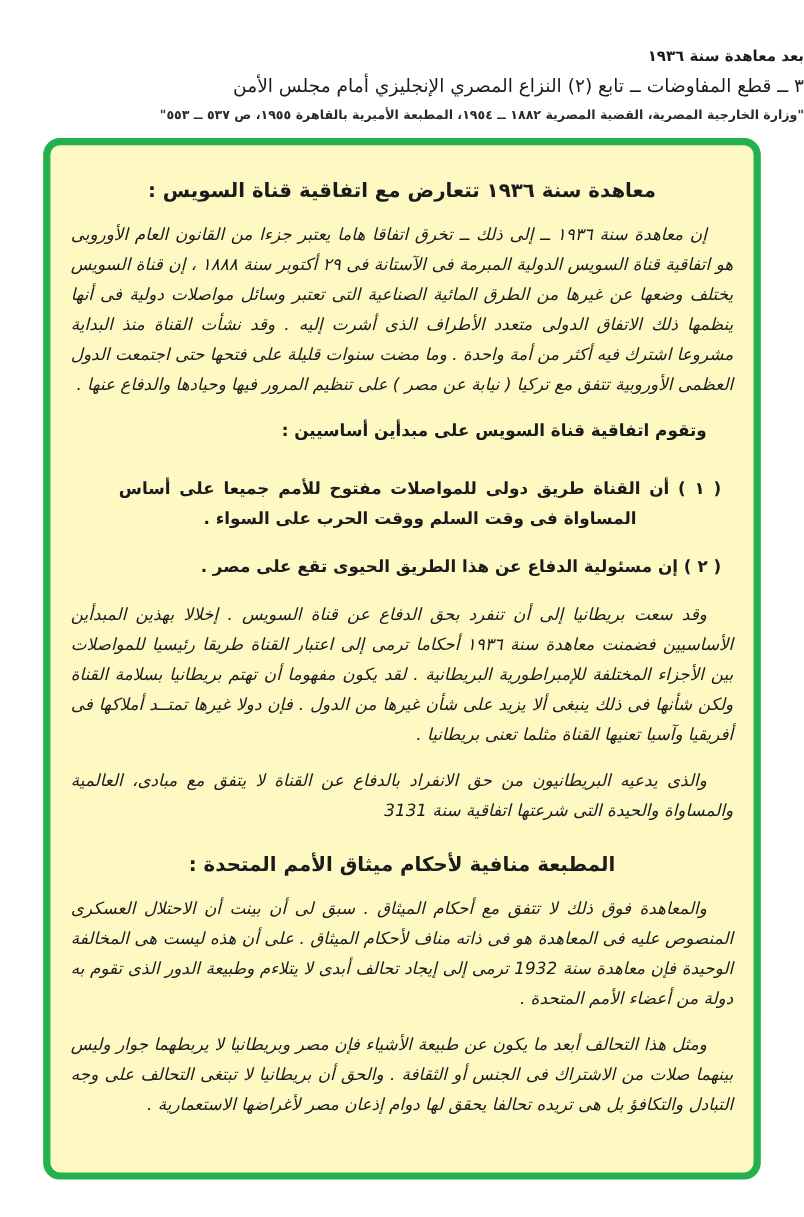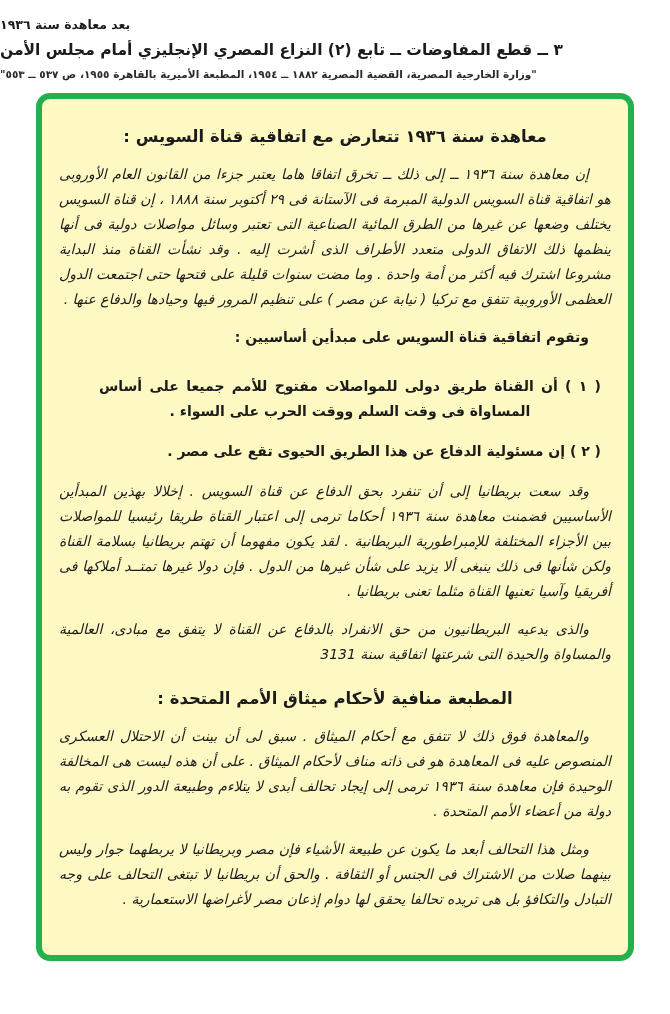--- a/index.html
+++ b/index.html
@@ -13,32 +13,32 @@
     position: relative;
     width: 670px;
     height: 1014px;
     margin: 0 auto;
     background: #ffffff;
     overflow: hidden;
     direction: rtl;
   }
   
   .header {
-    padding-top: 17px;
-    text-align: left;
+    padding-top: 39px;
+    text-align: right;
   }
   .h-line1 {
     font-size: 12.5px;
     font-weight: bold;
     letter-spacing: 0.5px;
     margin-bottom: 9px;
   }
   .h-line2 {
     font-size: 15.5px;
-    font-weight: bold;
+    font-weight: normal;
     margin-bottom: 9px;
   }
   .h-line3 {
     font-size: 10.5px;
     font-weight: bold;
     color: #2a2a2a;
   }
   
   .green-box {
     width: 598px;
@@ -108,19 +108,19 @@
     <p class="list-item">( ١ ) أن القناة طريق دولى للمواصلات مفتوح للأمم جميعا على أساس المساواة فى وقت السلم ووقت الحرب على السواء .</p>
 
     <p class="list-item single">( ٢ ) إن مسئولية الدفاع عن هذا الطريق الحيوى تقع على مصر .</p>
 
     <p class="body">وقد سعت بريطانيا إلى أن تنفرد بحق الدفاع عن قناة السويس . إخلالا بهذين المبدأين الأساسيين فضمنت معاهدة سنة ١٩٣٦ أحكاما ترمى إلى اعتبار القناة طريقا رئيسيا للمواصلات بين الأجزاء المختلفة للإمبراطورية البريطانية . لقد يكون مفهوما أن تهتم بريطانيا بسلامة القناة ولكن شأنها فى ذلك ينبغى ألا يزيد على شأن غيرها من الدول . فإن دولا غيرها تمتــد أملاكها فى أفريقيا وآسيا تعنيها القناة مثلما تعنى بريطانيا .</p>
 
     <p class="body">والذى يدعيه البريطانيون من حق الانفراد بالدفاع عن القناة لا يتفق مع مبادى، العالمية والمساواة والحيدة التى شرعتها اتفاقية سنة 3131</p>
 
     <h2 class="sec-heading second">المطبعة منافية لأحكام ميثاق الأمم المتحدة :</h2>
 
-    <p class="body">والمعاهدة فوق ذلك لا تتفق مع أحكام الميثاق . سبق لى أن بينت أن الاحتلال العسكرى المنصوص عليه فى المعاهدة هو فى ذاته مناف لأحكام الميثاق . على أن هذه ليست هى المخالفة الوحيدة فإن معاهدة سنة ١٩٣٦ ترمى إلى إيجاد تحالف أبدى لا يتلاءم وطبيعة الدور الذى تقوم به دولة من أعضاء الأمم المتحدة .</p>
+    <p class="body">والمعاهدة فوق ذلك لا تتفق مع أحكام الميثاق . سبق لى أن بينت أن الاحتلال العسكرى المنصوص عليه فى المعاهدة هو فى ذاته مناف لأحكام الميثاق . على أن هذه ليست هى المخالفة الوحيدة فإن معاهدة سنة 1932 ترمى إلى إيجاد تحالف أبدى لا يتلاءم وطبيعة الدور الذى تقوم به دولة من أعضاء الأمم المتحدة .</p>
 
     <p class="body">ومثل هذا التحالف أبعد ما يكون عن طبيعة الأشياء فإن مصر وبريطانيا لا يربطهما جوار وليس بينهما صلات من الاشتراك فى الجنس أو الثقافة . والحق أن بريطانيا لا تبتغى التحالف على وجه التبادل والتكافؤ بل هى تريده تحالفا يحقق لها دوام إذعان مصر لأغراضها الاستعمارية .</p>
 
   </div>
 
 </div>
 
 </body></html>

